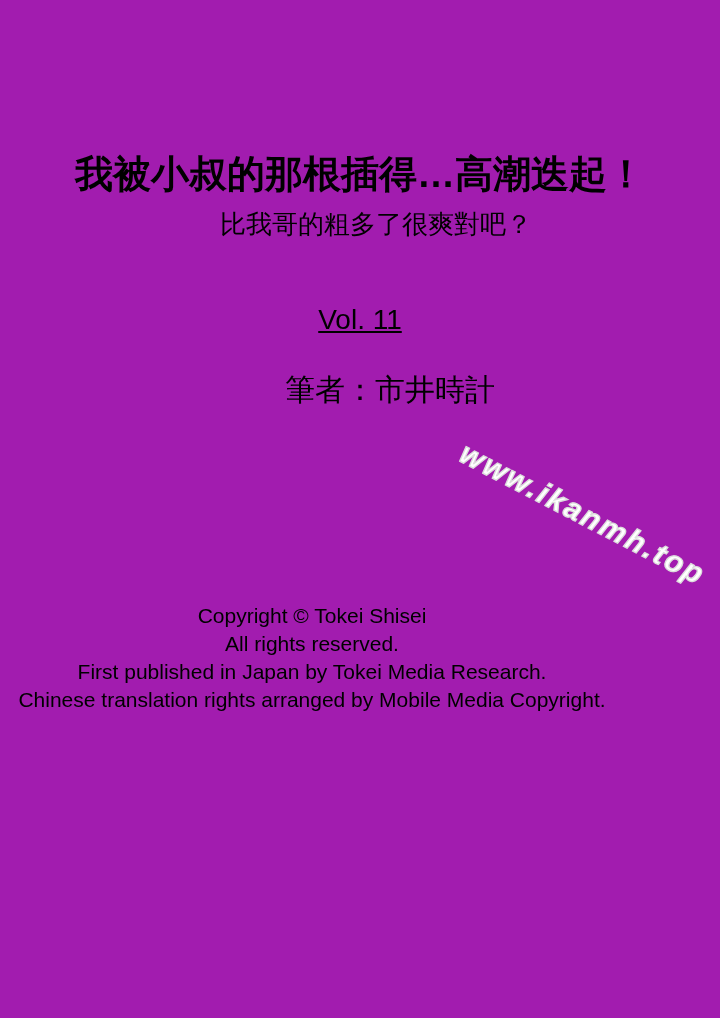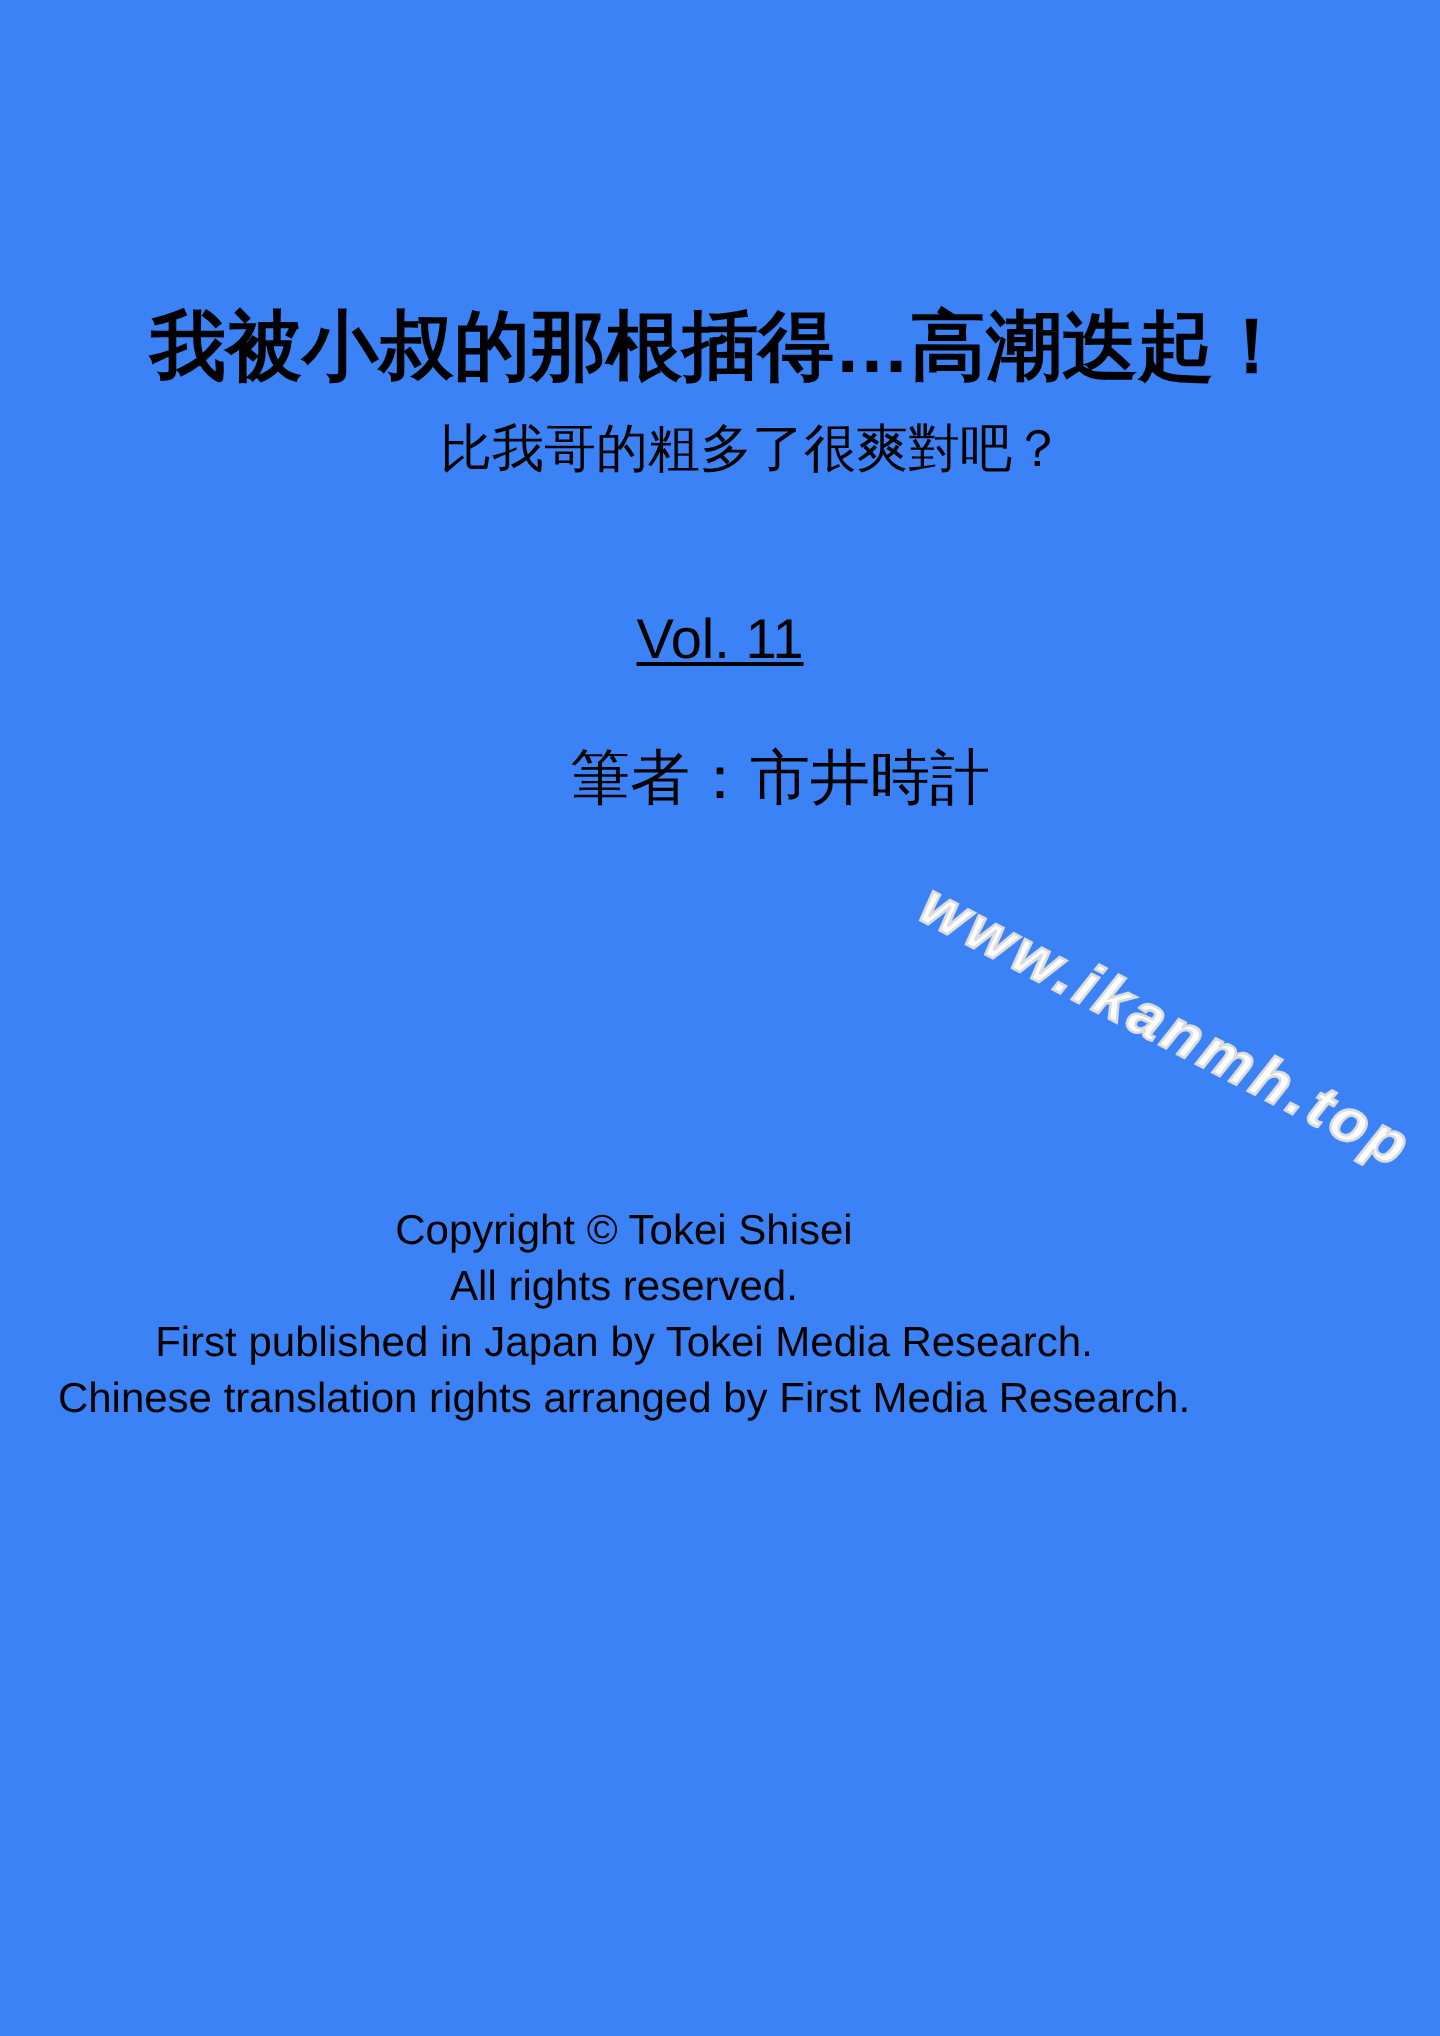--- a/index.html
+++ b/index.html
@@ -4,21 +4,21 @@
 <style>
   html, body {
     margin: 0;
     padding: 0;
     background: #ffffff;
   }
   #page {
     position: relative;
     width: 720px;
     height: 1018px;
-    background: #3b82f6;
+    background: #a21caf;
     overflow: hidden;
     font-family: "Liberation Sans", "DejaVu Sans", sans-serif;
     color: #000000;
   }
   .centered {
     position: absolute;
     left: 0;
     width: 720px;
     text-align: center;
     white-space: nowrap;
@@ -95,16 +95,16 @@
   <div id="volume" class="centered">Vol. 11</div>
 
   <div id="author" class="centered">筆者：市井時計</div>
 
   <div id="watermark">www.ikanmh.top</div>
 
   <div id="copyright">
     <span class="c-line">Copyright © Tokei Shisei</span>
     <span class="c-line">All rights reserved.</span>
     <span class="c-line">First published in Japan by Tokei Media Research.</span>
-    <span class="c-line">Chinese translation rights arranged by First Media Research.</span>
+    <span class="c-line">Chinese translation rights arranged by Mobile Media Copyright.</span>
   </div>
 
 </div>
 
 </body></html>

